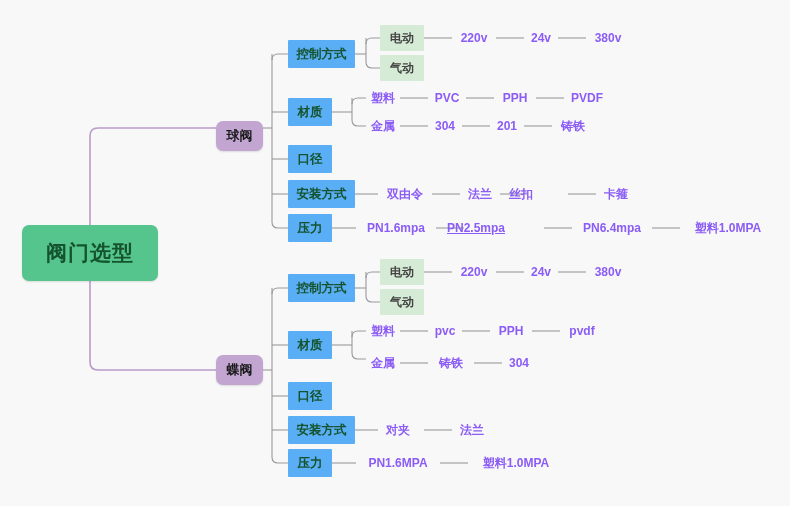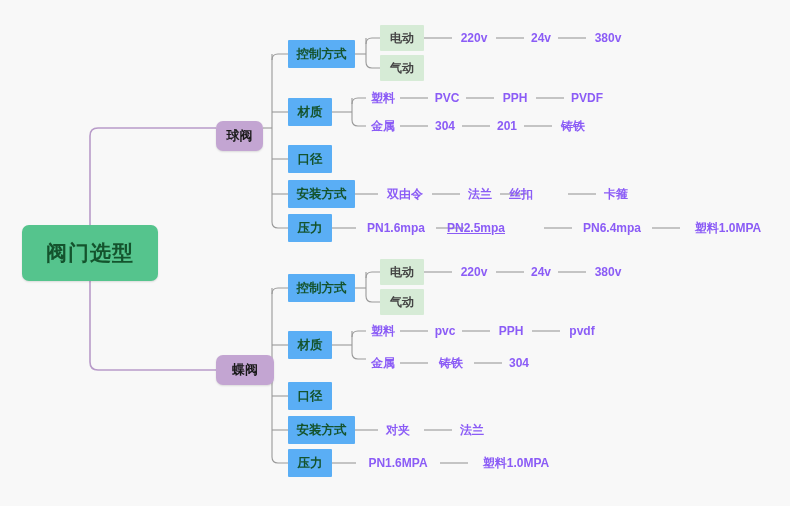--- a/index.html
+++ b/index.html
@@ -144,21 +144,21 @@
   <div class="node plain" style="left:460px;top:186px;width:40px;height:16px;">法兰</div>
   <div class="node plain" style="left:501px;top:186px;width:40px;height:16px;">丝扣</div>
   <div class="node plain" style="left:596px;top:186px;width:40px;height:16px;">卡箍</div>
 
   <div class="node lvl2" style="left:288px;top:214px;width:44px;height:28px;">压力</div>
   <div class="node plain" style="left:356px;top:220px;width:80px;height:16px;">PN1.6mpa</div>
   <div class="node plain" style="left:436px;top:220px;width:80px;height:16px;text-decoration:underline;">PN2.5mpa</div>
   <div class="node plain" style="left:572px;top:220px;width:80px;height:16px;">PN6.4mpa</div>
   <div class="node plain" style="left:680px;top:220px;width:96px;height:16px;">塑料1.0MPA</div>
 
-  <div class="node branch" style="left:216px;top:355px;width:58px;height:30px;">蝶阀</div>
+  <div class="node branch" style="left:216px;top:355px;width:47px;height:30px;">蝶阀</div>
 
   <div class="node lvl2" style="left:288px;top:274px;width:67px;height:28px;">控制方式</div>
   <div class="node lvl3box" style="left:380px;top:259px;width:44px;height:26px;">电动</div>
   <div class="node plain" style="left:452px;top:264px;width:44px;height:16px;">220v</div>
   <div class="node plain" style="left:524px;top:264px;width:34px;height:16px;">24v</div>
   <div class="node plain" style="left:586px;top:264px;width:44px;height:16px;">380v</div>
   <div class="node lvl3box" style="left:380px;top:289px;width:44px;height:26px;">气动</div>
 
   <div class="node lvl2" style="left:288px;top:331px;width:44px;height:28px;">材质</div>
   <div class="node plain" style="left:366px;top:323px;width:34px;height:16px;">塑料</div>

